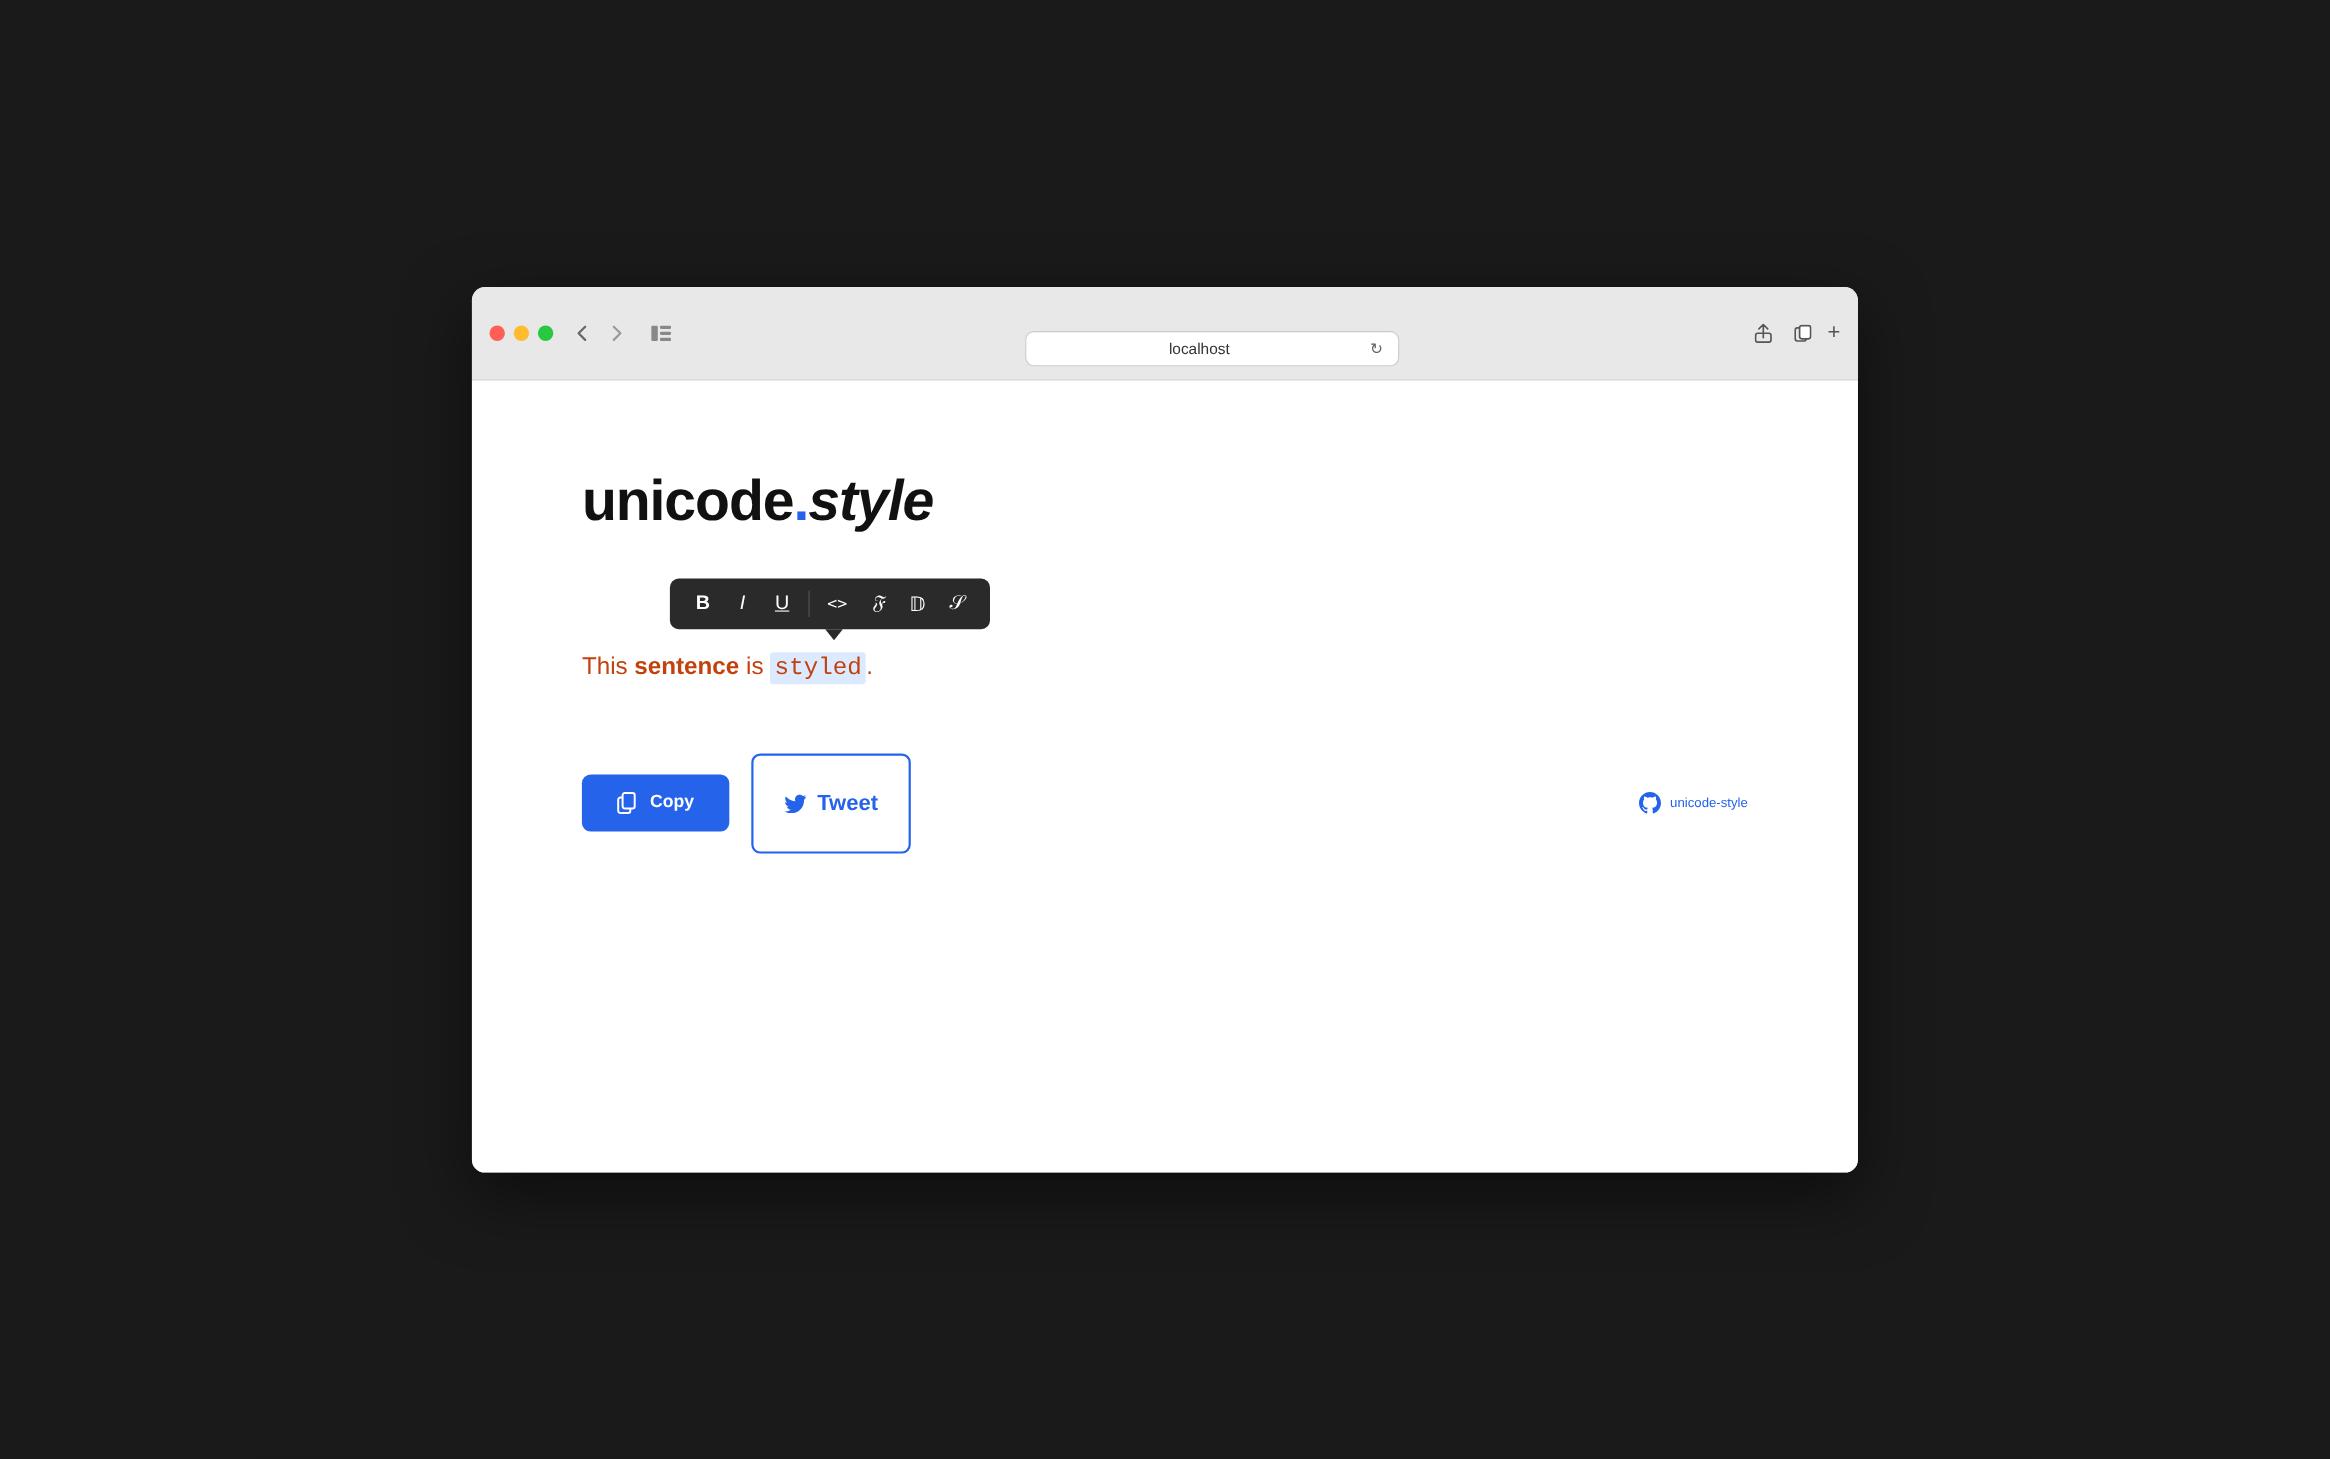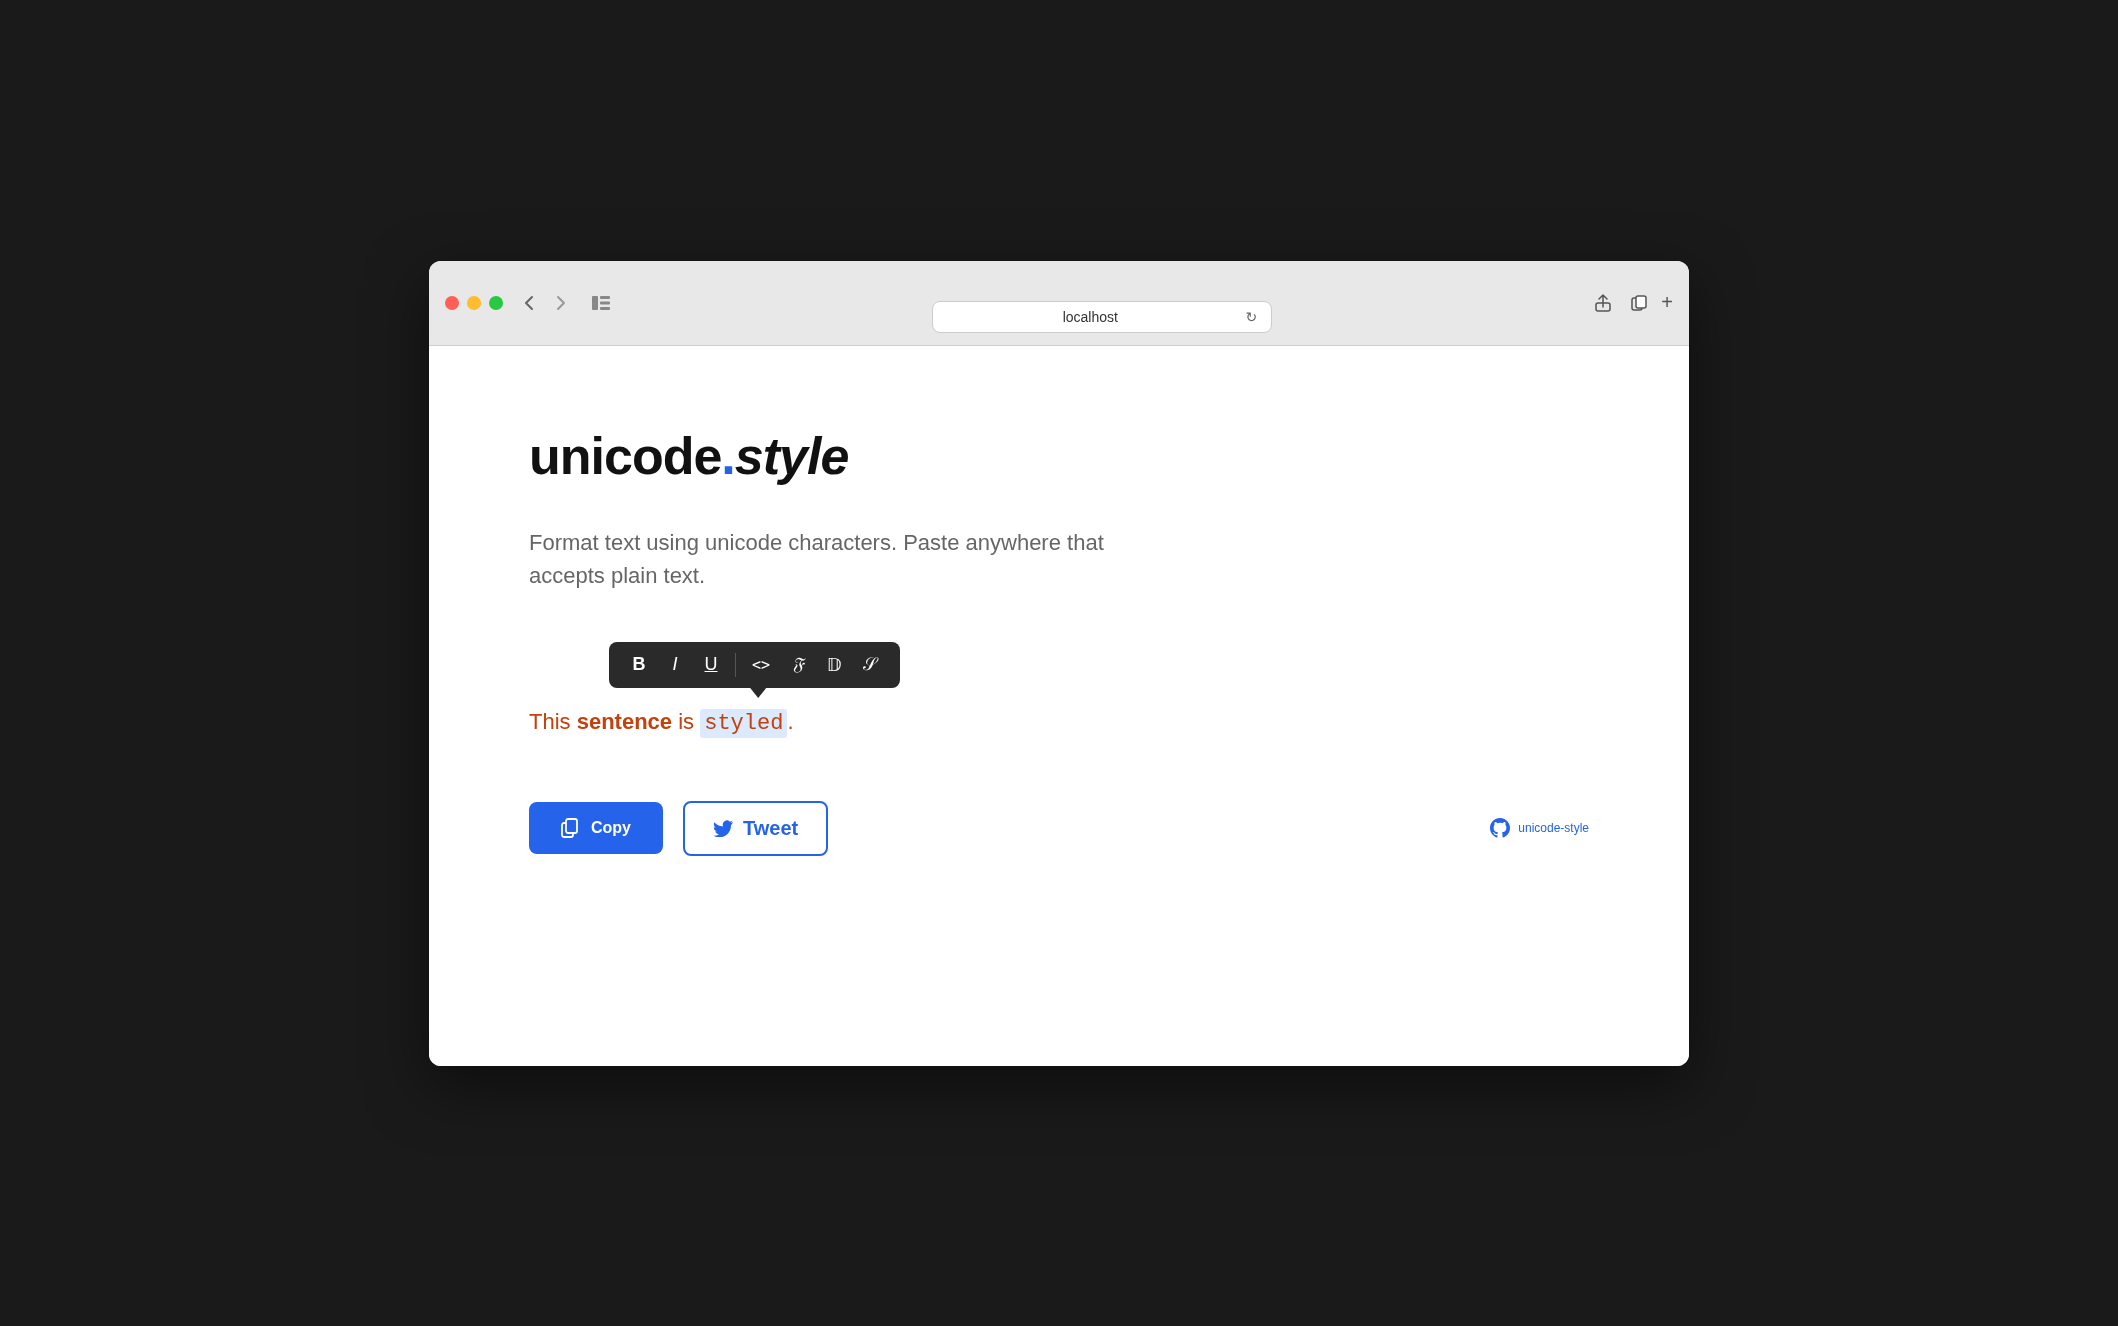--- a/index.html
+++ b/index.html
@@ -266,21 +266,21 @@
       display: flex;
       align-items: center;
       gap: 10px;
     }
 
     .tweet-btn {
       background: white;
       color: #2563eb;
       border: 2px solid #2563eb;
       border-radius: 8px;
-      padding: 14px 28px;
+      padding: 32px 28px;
       font-size: 20px;
       font-weight: 600;
       cursor: pointer;
       display: flex;
       align-items: center;
       gap: 10px;
     }
 
     .github-link {
       margin-left: auto;
@@ -367,21 +367,20 @@
       <button class="plus-btn">+</button>
     </div>
   </div>
 
   <div class="browser-content">
 
     <h1 class="site-title">
       <span>unicode</span><span class="dot">.</span><span class="style-italic">style</span>
     </h1>
 
-    <p class="subtitle">Format text using unicode characters. Paste anywhere that accepts plain text.</p>
 
     <div class="editor-section">
 
       <div style="margin-left: 80px;">
         <div class="formatting-toolbar">
           <button class="toolbar-btn bold">B</button>
           <button class="toolbar-btn italic">I</button>
           <button class="toolbar-btn underline">U</button>
           <div class="toolbar-divider"></div>
           <button class="toolbar-btn code-btn">&lt;&gt;</button>

